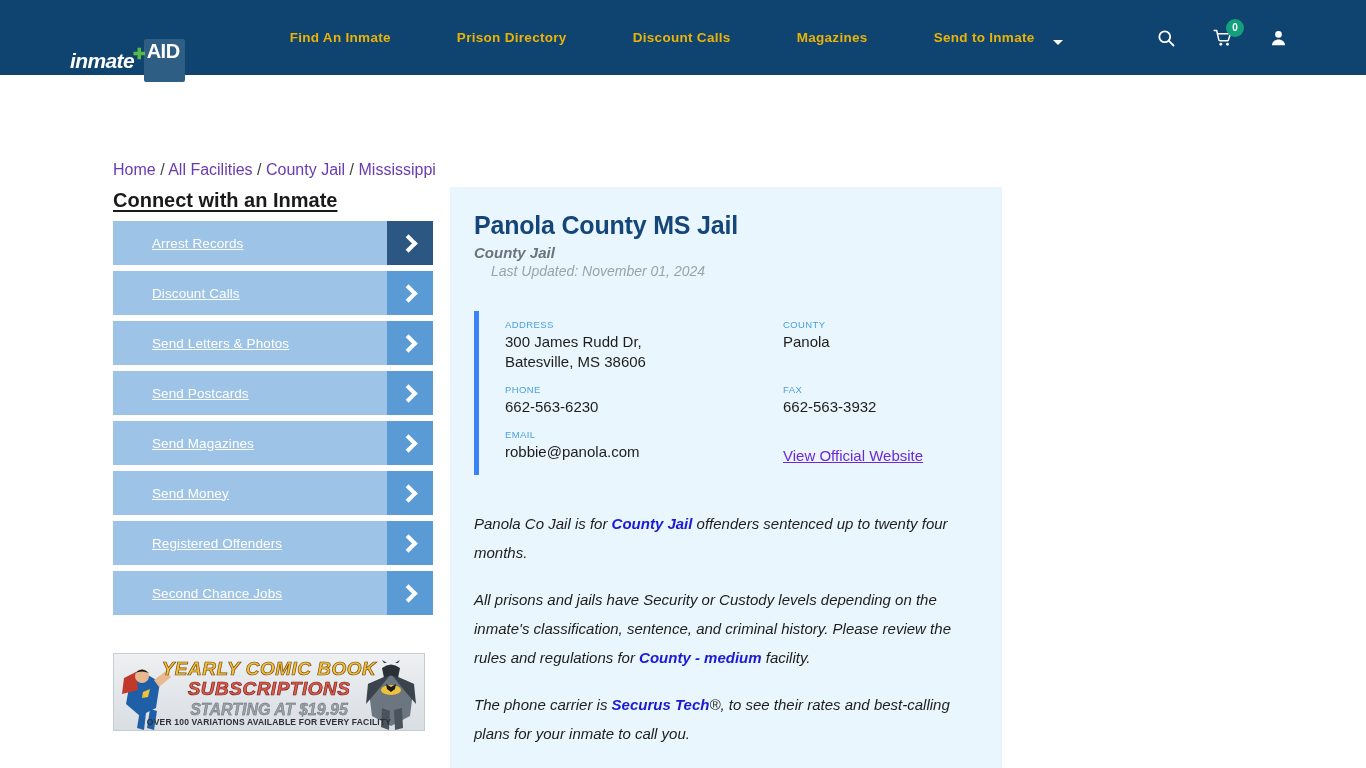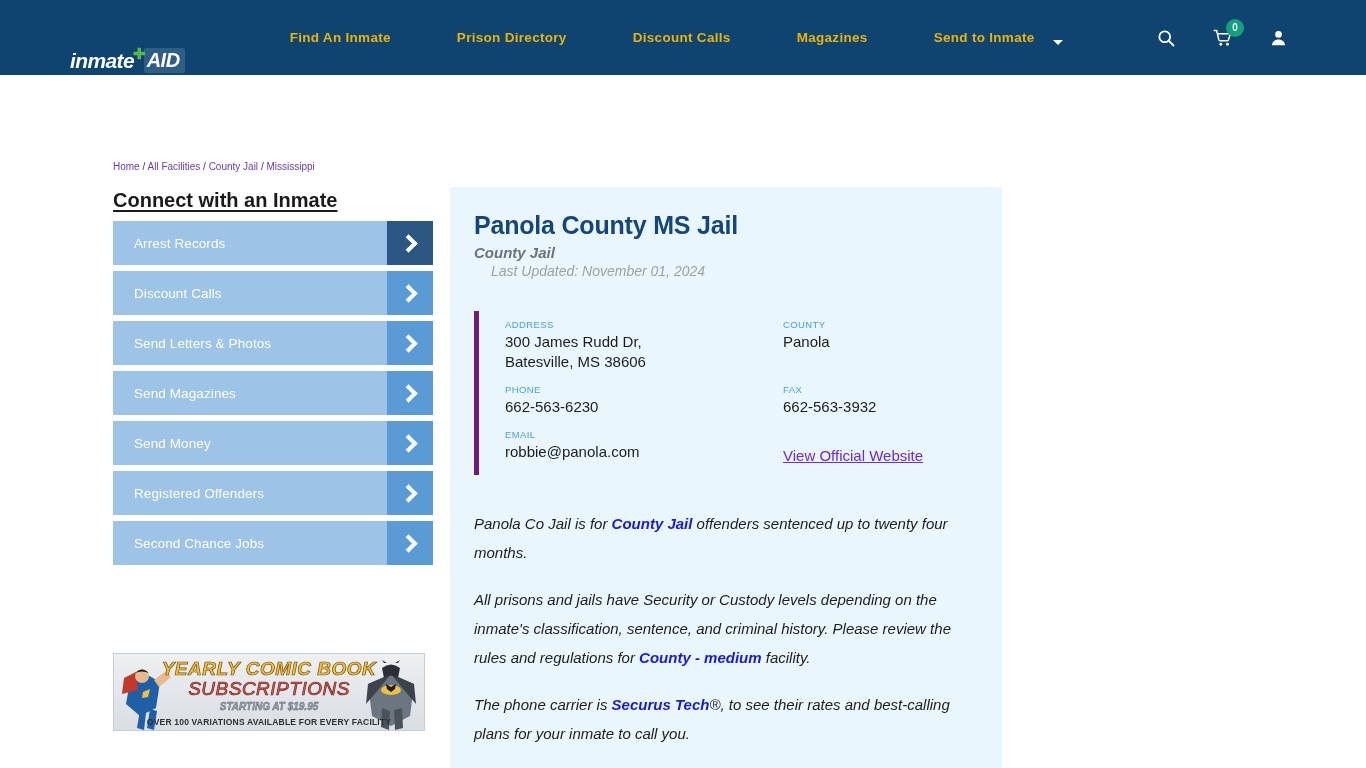--- a/index.html
+++ b/index.html
@@ -21,22 +21,22 @@
   .logo-word {
     color: #ffffff; font-size: 21px; font-weight: bold;
     letter-spacing: -0.6px; font-style: italic;
   }
   .logo-plus {
     color: #57b947; font-size: 15px; font-weight: bold;
     position: relative; top: -7px; left: -1px;
   }
   .logo-aid {
     background: #2f5e85; color: #ffffff;
-    font-size: 20px; font-weight: bold; font-style: italic;
-    padding: 1px 5px 1px 3px; letter-spacing: -0.5px;
+    font-size: 20px; font-weight: bold; 
+    padding: 1px 5px 19px 3px; letter-spacing: -0.5px;
     margin-left: -3px; border-radius: 2px;
   }
   .nav { display: flex; align-items: center; margin-left: 72px; gap: 0; flex: 1; }
   .nav-item {
     color: #eab308; font-size: 13.5px; font-weight: bold;
     letter-spacing: 0.3px; cursor: pointer;
     padding: 0 33px; white-space: nowrap;
   }
   .nav-item.dropdown { display: flex; align-items: flex-end; gap: 18px; }
   .caret {
@@ -53,42 +53,42 @@
     font-size: 10px; font-weight: bold;
     width: 18px; height: 18px; border-radius: 50%;
     display: flex; align-items: center; justify-content: center;
   }
 
   
   .page { padding: 0 0 0 0; position: relative; }
 
   .breadcrumb {
     position: absolute; left: 113px; top: 86px;
-    font-size: 10px; color: #333;
+    font-size: 16px; color: #333;
   }
   .breadcrumb a { color: #6a3ab2; text-decoration: none; }
   .breadcrumb .sep { color: #444; }
 
   .connect-title {
     position: absolute; left: 113px; top: 114px;
     font-size: 20px; font-weight: bold; color: #1a1a1a;
     text-decoration: underline; text-underline-offset: 3px;
   }
 
   
   .sidebar { position: absolute; left: 113px; top: 146px; width: 320px; }
   .side-btn {
     height: 44px; width: 320px; margin-bottom: 6px;
     background: #9dc3e6;
     display: flex; align-items: center;
     cursor: pointer; position: relative;
   }
   .side-btn-label {
     color: #ffffff; font-size: 13.5px;
-    padding-left: 21px; letter-spacing: 0.1px;
+    padding-left: 39px; letter-spacing: 0.1px; text-decoration: underline;
   }
   .side-arrow {
     position: absolute; right: 0; top: 0;
     width: 46px; height: 44px;
     background: #5b9bd5;
     display: flex; align-items: center; justify-content: center;
   }
   .side-btn.active .side-arrow { background: #2c5783; }
   .chev {
     width: 13px; height: 13px;
@@ -108,27 +108,27 @@
   }
   .ad-inner { position: relative; width: 100%; height: 100%; }
   .ad-l1 {
     position: absolute; top: 4px; left: 0; right: 0; text-align: center;
     font-size: 19px; font-weight: bold; font-style: italic;
     color: #f0c23a; -webkit-text-stroke: 0.7px #7a4a10;
     letter-spacing: 0.5px;
   }
   .ad-l2 {
     position: absolute; top: 24px; left: 0; right: 0; text-align: center;
-    font-size: 19px; font-weight: normal; font-style: italic;
+    font-size: 19px; font-weight: bold; font-style: italic;
     color: #e05a4a; -webkit-text-stroke: 0.7px #6e1f18;
     letter-spacing: 0.5px;
   }
   .ad-l3 {
     position: absolute; top: 47px; left: 0; right: 0; text-align: center;
-    font-size: 10px; font-weight: bold; font-style: italic;
+    font-size: 16px; font-weight: bold; font-style: italic;
     color: #9aa3ab; -webkit-text-stroke: 0.4px #5c6369;
   }
   .ad-l4 {
     position: absolute; top: 63px; left: 0; right: 0; text-align: center;
     font-size: 8.5px; font-weight: bold; color: #2b3036;
     letter-spacing: 0.2px;
   }
   .hero-left {
     position: absolute; left: 2px; bottom: 0; width: 62px; height: 66px;
   }
@@ -150,21 +150,21 @@
   .facility-type {
     font-size: 15px; font-weight: bold; font-style: italic;
     color: #6b7280; margin-top: 4px;
   }
   .facility-updated {
     font-size: 14px; font-style: italic; color: #9aa3ab; margin-top: 2px; margin-left: 17px;
   }
 
   .info-wrap {
     position: relative; margin-top: 32px;
-    border-left: 5px solid #701a75;
+    border-left: 5px solid #3b82f6;
     padding: 8px 0 10px 26px;
   }
   .info-grid {
     display: grid; grid-template-columns: 278px 1fr;
     row-gap: 12px;
   }
   .lbl {
     font-size: 9.5px; color: #4a9fe0; letter-spacing: 0.4px;
     font-weight: normal; text-transform: uppercase; margin-bottom: 2px;
   }
@@ -251,20 +251,26 @@
         </span>
     </div>
     <div class="side-btn">
       <span class="side-btn-label">Discount Calls</span>
       <span class="side-arrow">
           <i class="chev"></i>
         </span>
     </div>
     <div class="side-btn">
       <span class="side-btn-label">Send Letters &amp; Photos</span>
+      <span class="side-arrow">
+          <i class="chev"></i>
+        </span>
+    </div>
+    <div class="side-btn">
+      <span class="side-btn-label">Send Postcards</span>
       <span class="side-arrow">
           <i class="chev"></i>
         </span>
     </div>
     <div class="side-btn">
       <span class="side-btn-label">Send Magazines</span>
       <span class="side-arrow">
           <i class="chev"></i>
         </span>
     </div>

